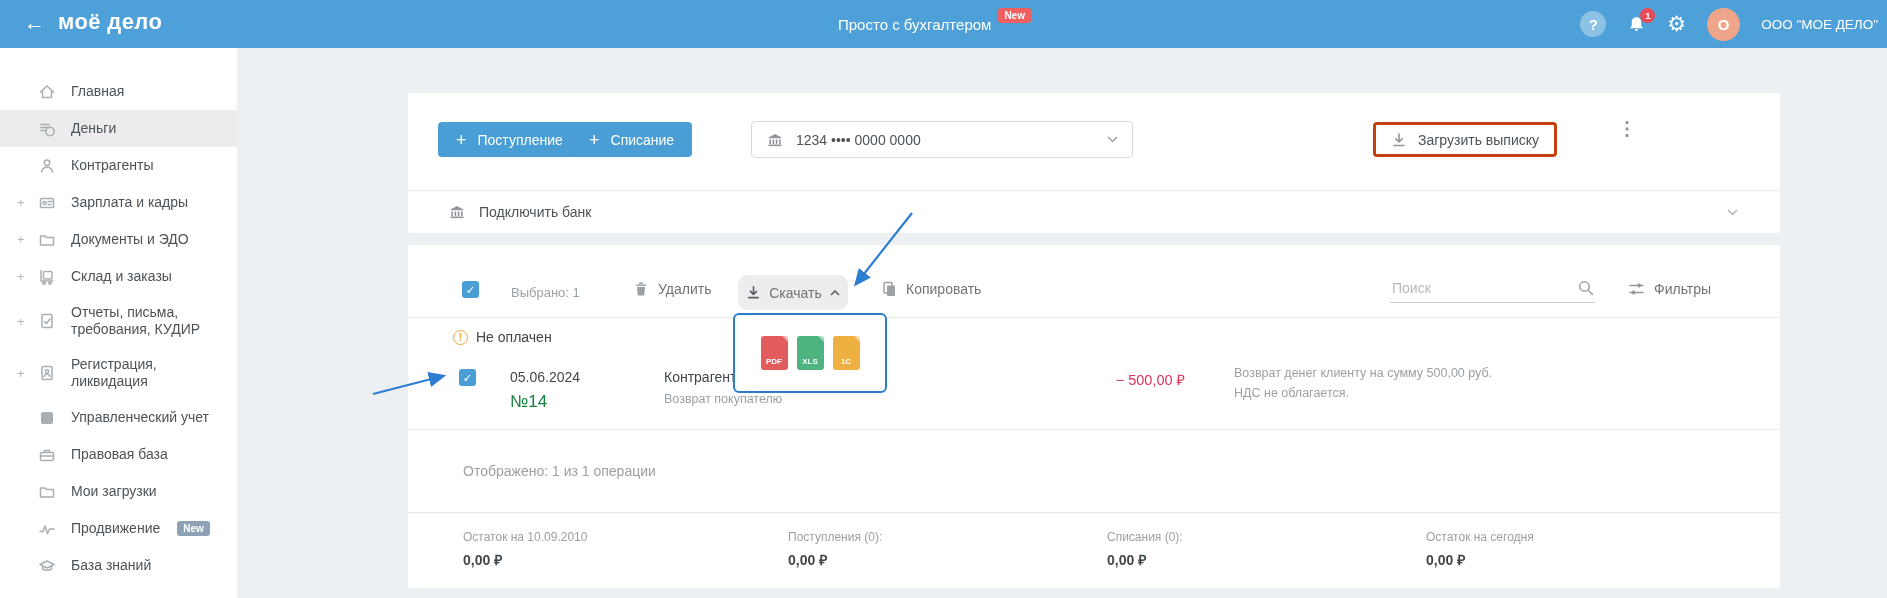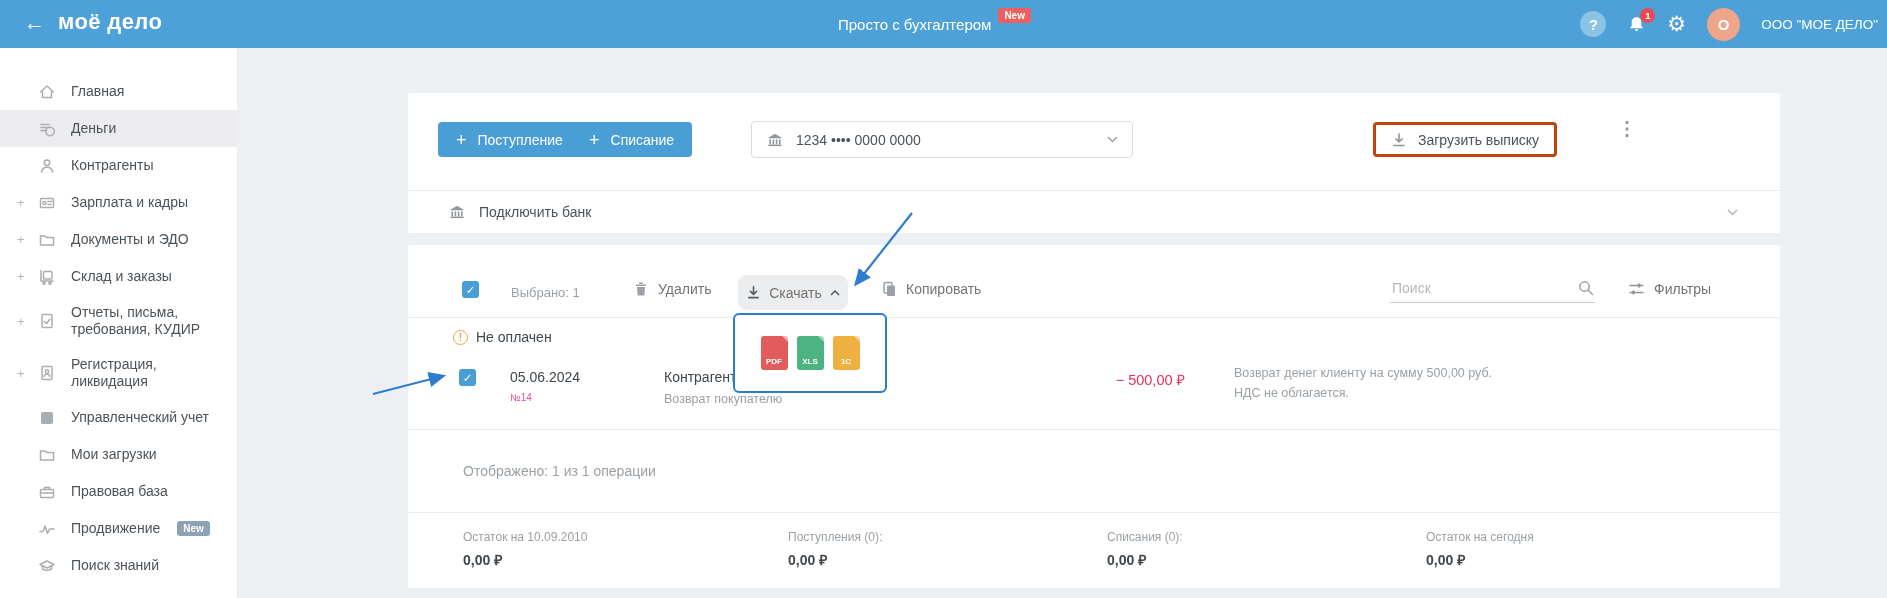--- a/index.html
+++ b/index.html
@@ -66,21 +66,21 @@
   .file-icon{width:27px;height:34px;border-radius:3px;position:relative;display:flex;align-items:flex-end;justify-content:center;color:#fff;font-size:8px;font-weight:bold;padding-bottom:4px;cursor:pointer;}
   .file-icon::before{content:"";position:absolute;top:0;right:0;width:0;height:0;border-top:6px solid rgba(255,255,255,.5);border-left:6px solid transparent;}
   .file-pdf{background:#e25c5c;}.file-xls{background:#4cb381;}.file-1c{background:#eeb041;}
 
   
   .op-row{position:absolute;left:0;right:0;top:73px;height:112px;border-bottom:1px solid #e8eaec;cursor:pointer;}
   .status-wrap{position:absolute;left:45px;top:11px;display:flex;align-items:center;gap:8px;font-size:14px;color:#3f474c;}
   .warn-circle{width:15px;height:15px;border-radius:50%;border:1.5px solid #f0a63c;color:#f0a63c;font-size:10px;font-weight:bold;display:flex;align-items:center;justify-content:center;}
   .row-cb{position:absolute;left:51px;top:51px;}
   .row-date{position:absolute;left:102px;top:51px;font-size:14px;}
-  .row-num{position:absolute;left:102px;top:74px;font-size:10px;color:#ec4899;}
+  .row-num{position:absolute;left:102px;top:74px;font-size:17px;color:#15803d;}
   .row-party{position:absolute;left:256px;top:51px;font-size:14px;}
   .row-party-sub{position:absolute;left:256px;top:74px;font-size:12.5px;color:#9aa1a6;}
   .row-amount{position:absolute;left:655px;top:51px;width:122px;text-align:right;color:#e0335a;font-size:14.5px;font-weight:500;white-space:nowrap;}
   .row-desc{position:absolute;left:826px;top:45px;font-size:12.5px;color:#9aa1a6;line-height:20px;}
 
   .shown-label{position:absolute;left:55px;top:218px;font-size:14px;color:#9aa1a6;}
 
   
   .summary{position:absolute;left:0;right:0;top:267px;height:76px;border-top:1px solid #e8eaec;}
   .sum-col{position:absolute;top:17px;}
@@ -195,47 +195,47 @@
     <div class="side-item">
       <svg class="side-icon" viewBox="0 0 18 18">
           <rect class="fil" x="3" y="3" width="12" height="12" rx="2"></rect>
           <text x="9" y="12.5" font-size="8.5" font-weight="bold" fill="#fff" text-anchor="middle">₽</text>
         </svg>
       <span class="side-label">Управленческий учет</span>
     </div>
 
     <div class="side-item">
       <svg class="side-icon" viewBox="0 0 18 18">
-          <path d="M2.5 5h4.5L8.5 6.5H15.5V14H2.5V5Z"></path>
-        </svg>
-      <span class="side-label">Мои загрузки</span>
-    </div>
-
-    <div class="side-item">
-      <svg class="side-icon" viewBox="0 0 18 18">
           <rect x="2.5" y="6.5" width="13" height="8" rx="1"></rect>
           <path d="M6.5 6.5V4.5h5v2M2.5 10h13"></path>
         </svg>
       <span class="side-label">Правовая база</span>
     </div>
 
     <div class="side-item">
       <svg class="side-icon" viewBox="0 0 18 18">
+          <path d="M2.5 5h4.5L8.5 6.5H15.5V14H2.5V5Z"></path>
+        </svg>
+      <span class="side-label">Мои загрузки</span>
+    </div>
+
+    <div class="side-item">
+      <svg class="side-icon" viewBox="0 0 18 18">
           <path d="M2 11.5h3l2-5.5 2.5 7.5 2-4.5H16"></path>
         </svg>
       <span class="side-label">Продвижение</span>
       <span class="side-badge">New</span>
     </div>
 
     <div class="side-item">
       <svg class="side-icon" viewBox="0 0 18 18">
           <path d="M9 4l7 3.5L9 11 2 7.5 9 4Z"></path>
           <path d="M4.5 9.5V12c2.7 1.6 6.3 1.6 9 0V9.5"></path>
         </svg>
-      <span class="side-label">Поиск знаний</span>
+      <span class="side-label">База знаний</span>
     </div>
   </div>
 
   <div class="panel panel1">
     <button class="btn-blue" style="left:30px;top:29px;">
       <span class="plus-glyph">+</span>
       <span>Поступление</span>
     </button>
     <button class="btn-blue" style="left:163px;top:29px;">
       <span class="plus-glyph">+</span>

